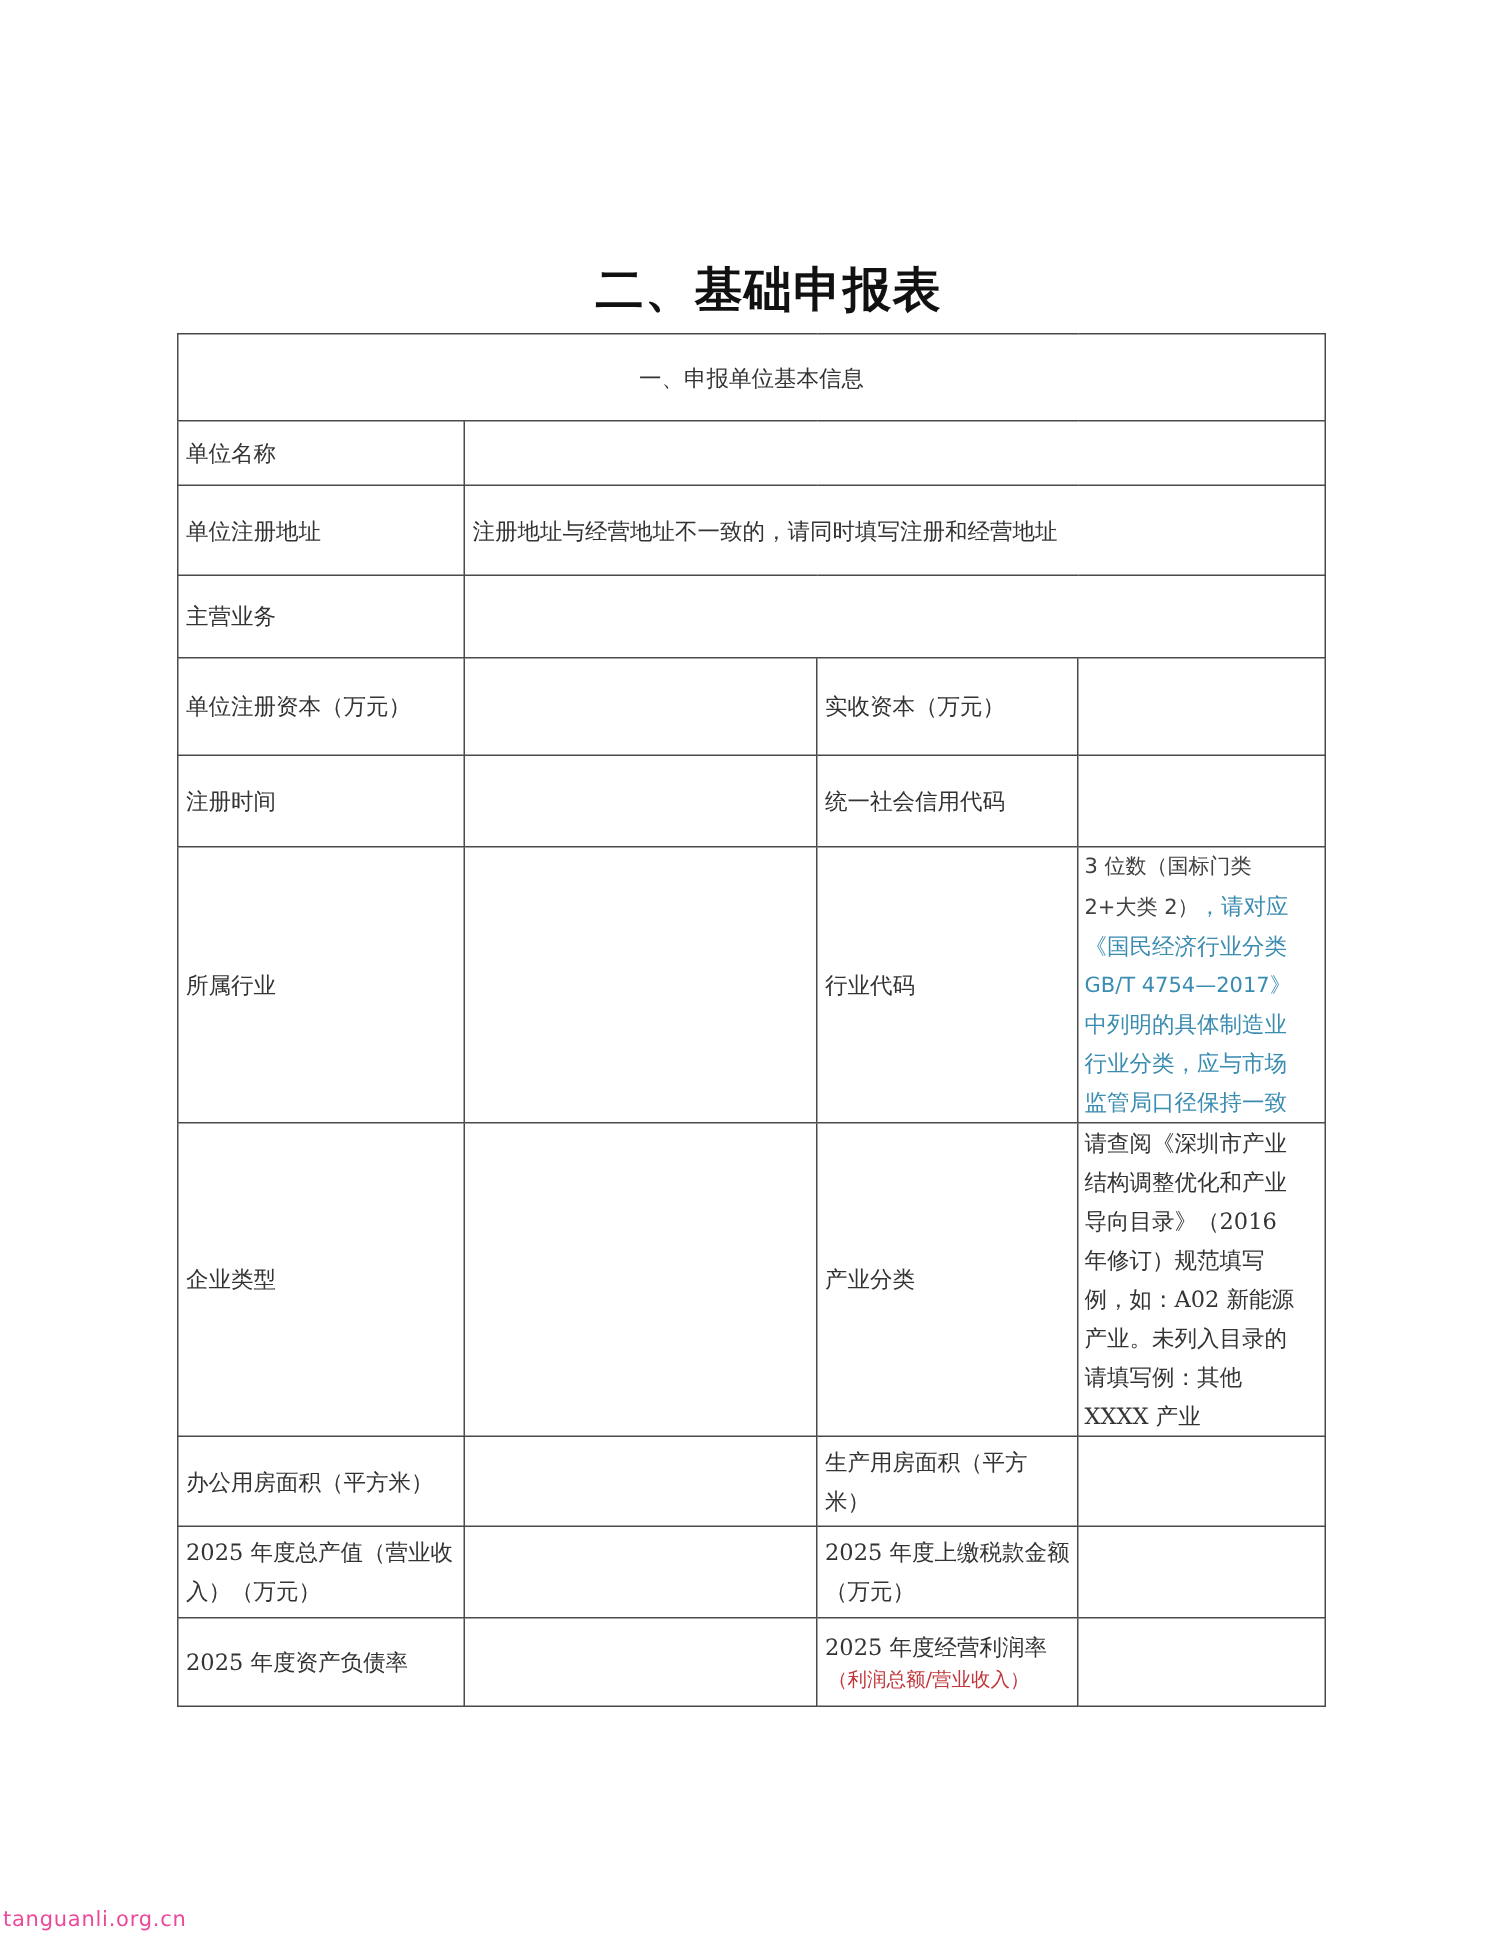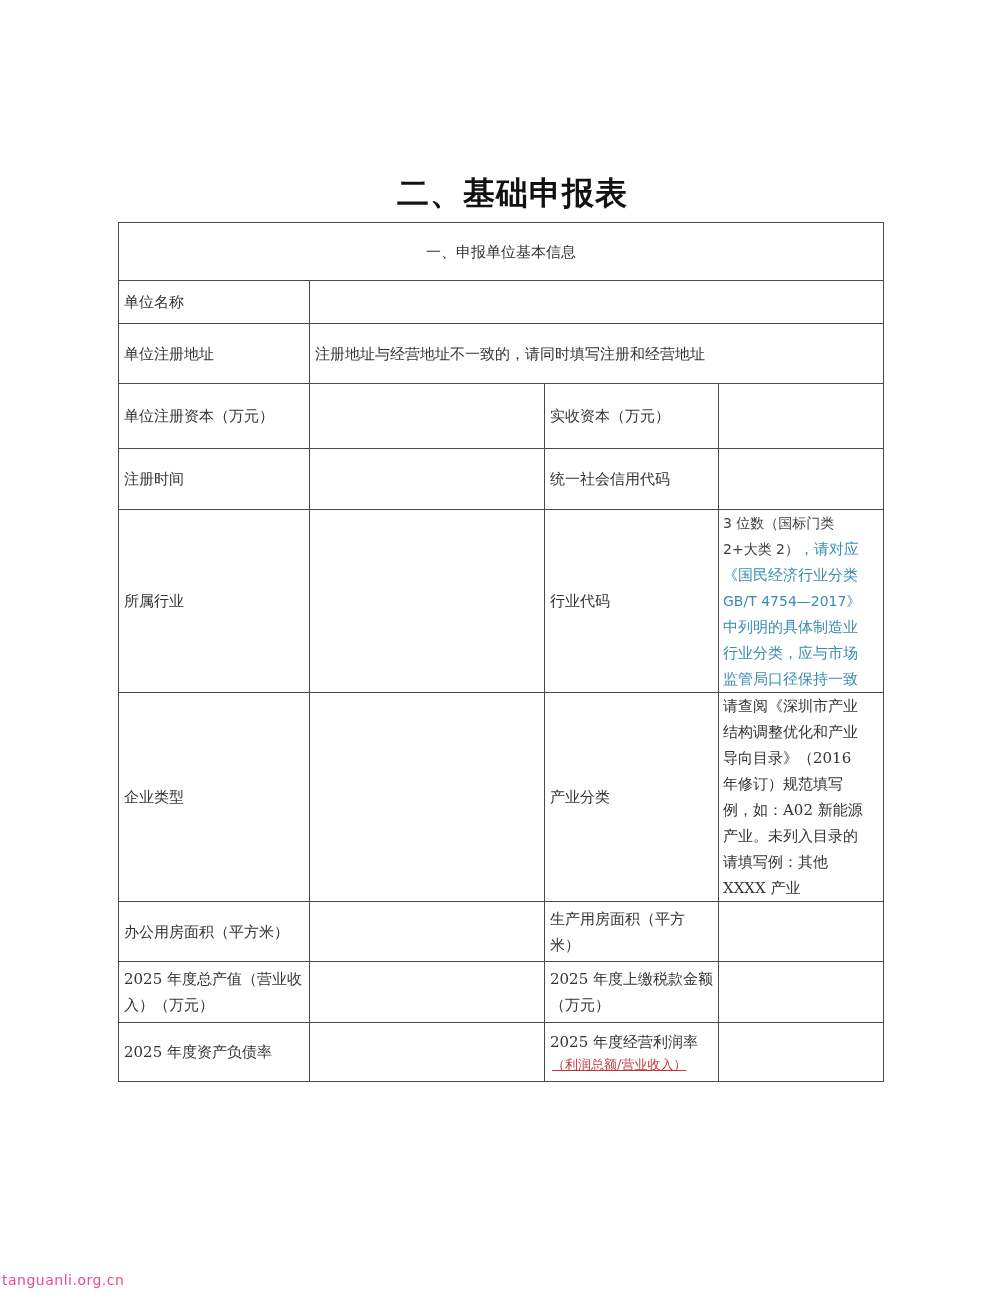--- a/index.html
+++ b/index.html
@@ -65,21 +65,20 @@
       padding-left: 4px !important;
       padding-right: 2px !important;
       vertical-align: top !important;
     }
     .sub-note {
       display: block;
       font-size: 13px;
       line-height: 20px;
       color: #c0363a;
       padding-left: 2px;
-      text-decoration: underline;
     }
     .num {
       font-family: "DejaVu Sans", "Liberation Sans", sans-serif;
       font-size: 14px;
     }
     .watermark {
       position: absolute;
       left: 2px;
       top: 1272px;
       font-family: "DejaVu Sans", "Liberation Sans", sans-serif;
@@ -111,20 +110,24 @@
       <td colspan="3" class="input-cell"></td>
     </tr>
 
     <tr style="height:60px">
       <td class="label">单位注册地址</td>
       <td colspan="3" class="input-cell hint-blue">
         <span>注册地址与经营地址不一致的，请同时填写注册和经营地址</span>
       </td>
     </tr>
 
+    <tr style="height:55px">
+      <td class="label">主营业务</td>
+      <td colspan="3" class="input-cell"></td>
+    </tr>
 
     <tr style="height:65px">
       <td class="label">单位注册资本（万元）</td>
       <td class="input-cell"></td>
       <td class="label">实收资本（万元）</td>
       <td class="input-cell"></td>
     </tr>
 
     <tr style="height:61px">
       <td class="label">注册时间</td>

